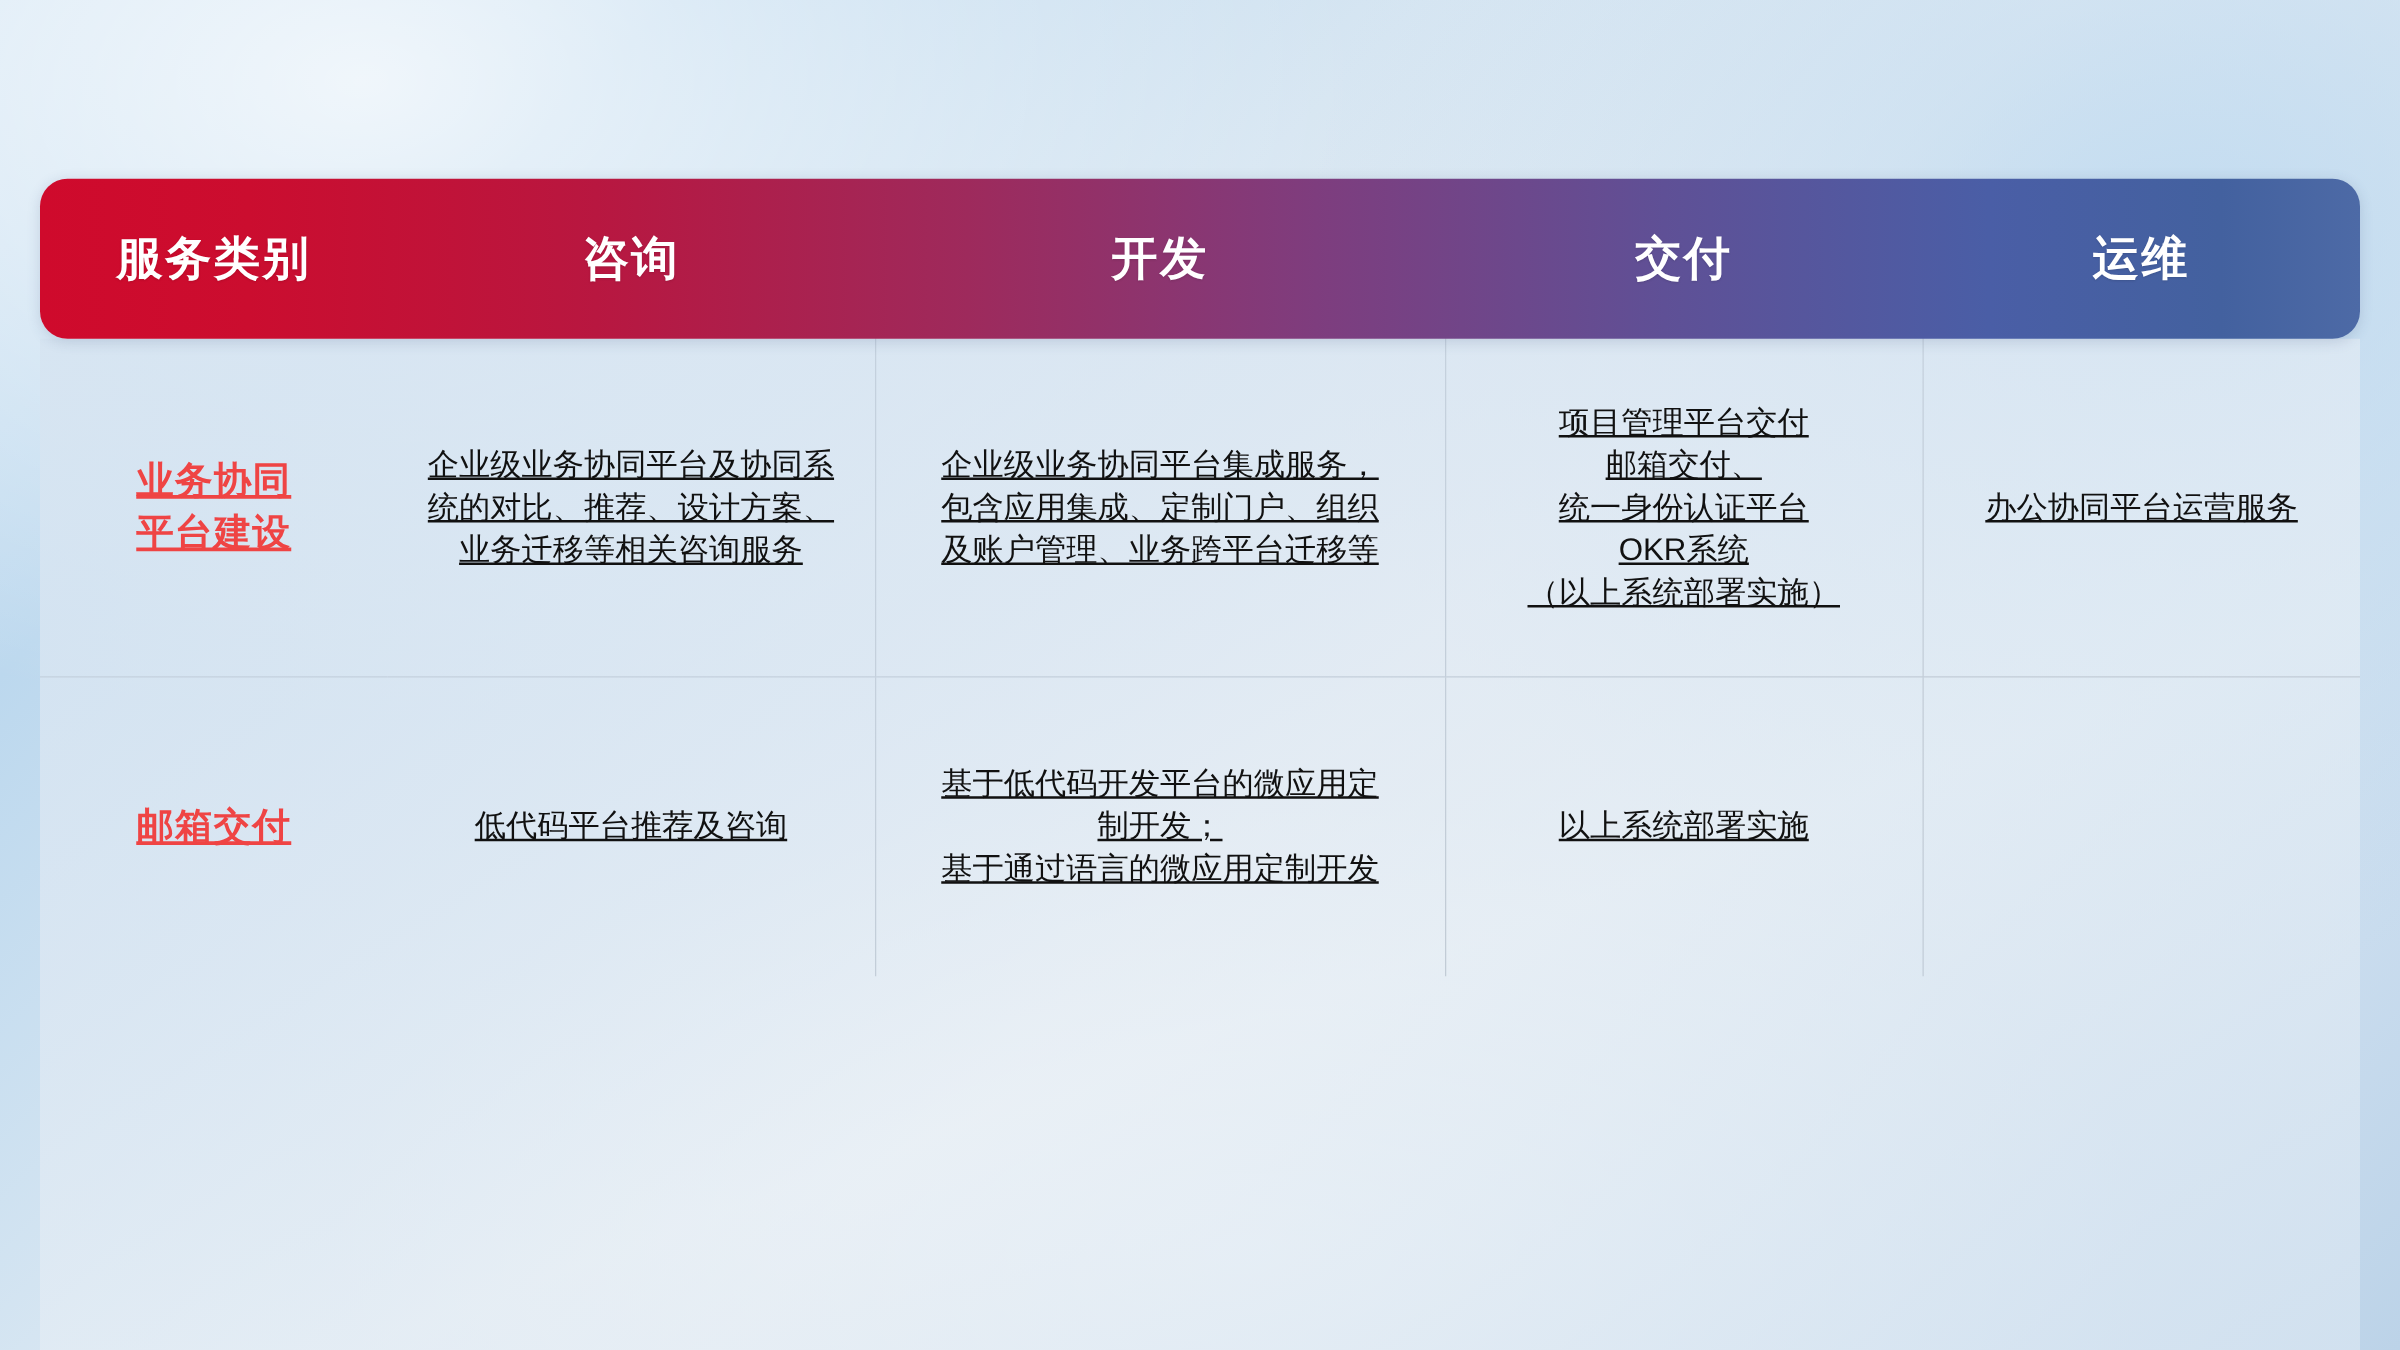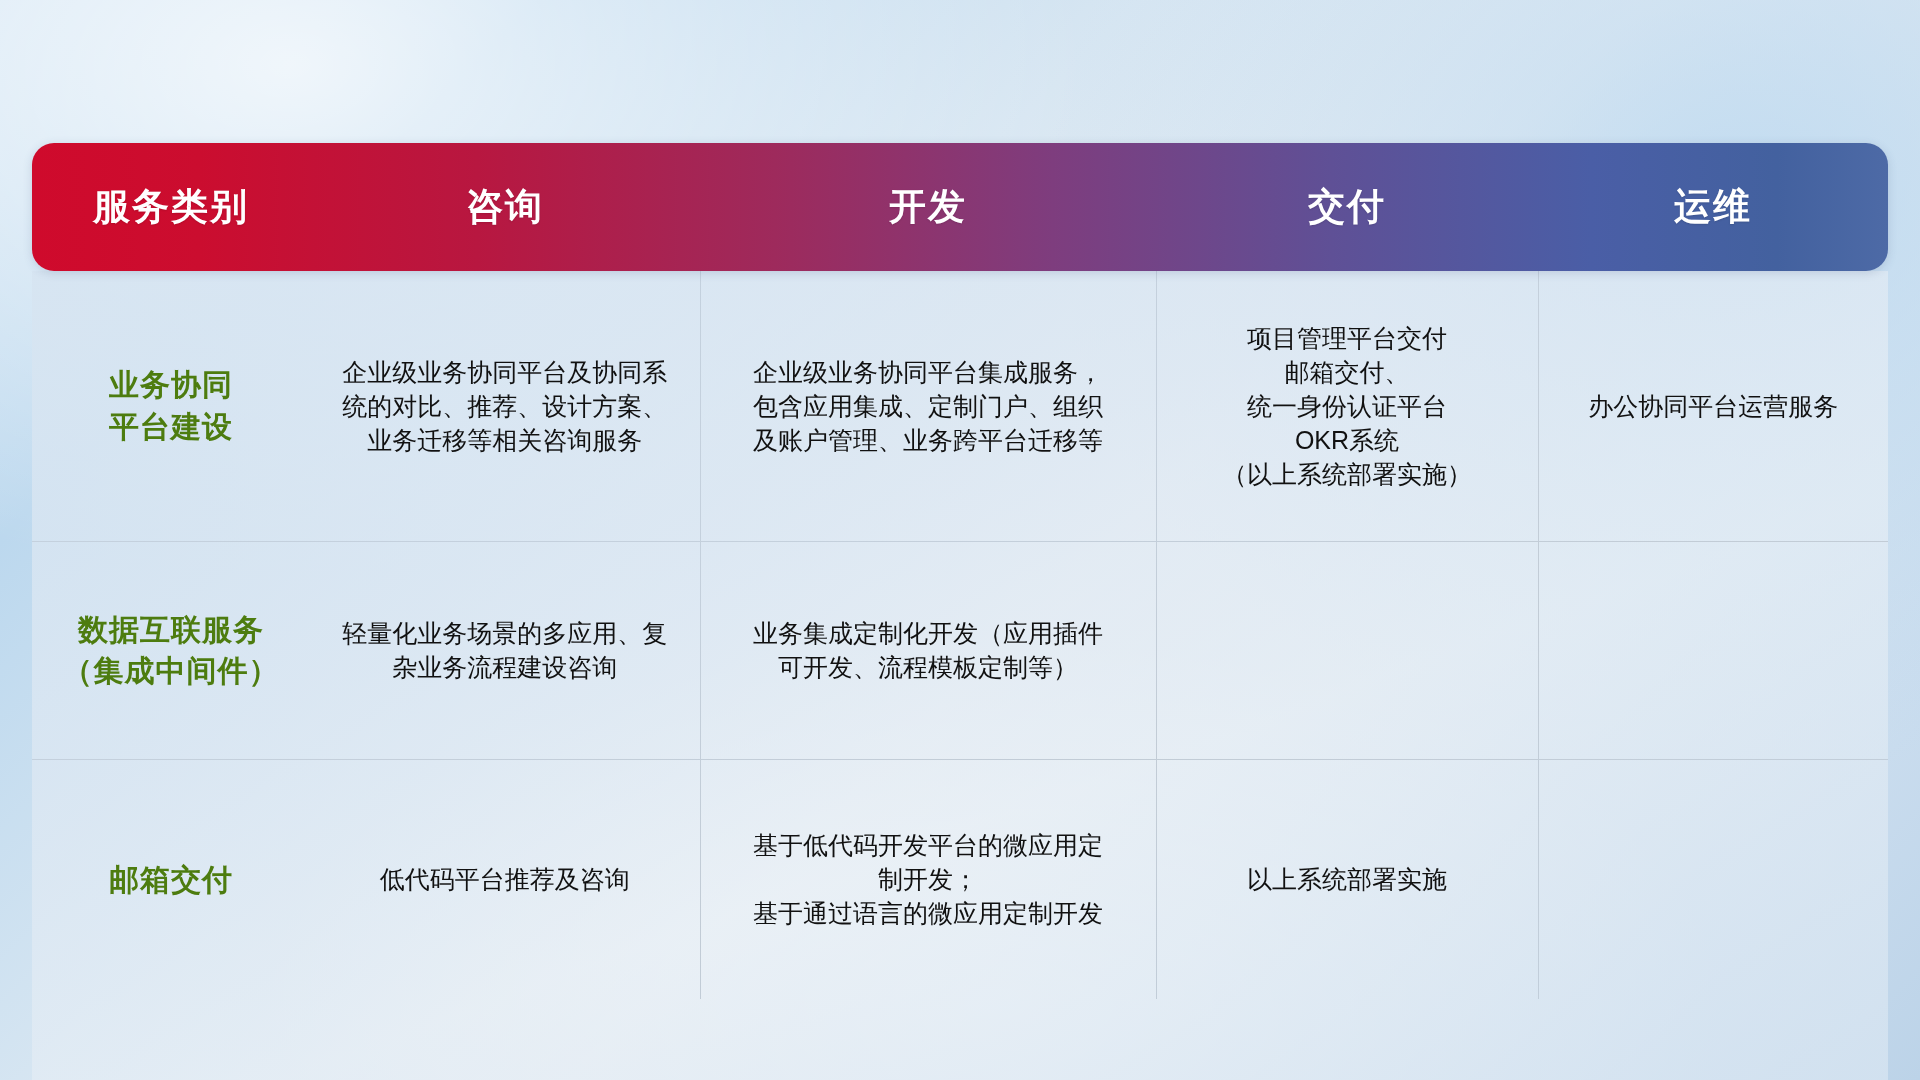--- a/index.html
+++ b/index.html
@@ -104,32 +104,33 @@
     color: #111111;
     font-size: 25px;
     line-height: 1.36;
     padding: 14px 16px;
     border-bottom: 1.6px solid #6d7b8c;
   }
   tr.data-row:last-child .tbody-cell {
     border-bottom: none;
   }
   .col-label {
-    color: #4d7c0f;
+    color: #ef4444;
     font-weight: bold;
     font-size: 30px;
     line-height: 1.38;
     letter-spacing: 1px;
   }
   .vline {
     border-right: 1.6px solid #6d7b8c;
   }
   .cell-text {
     display: block;
     white-space: pre-line;
+    text-decoration: underline;
   }
 
   
   col.c0 { width: 278px; }
   col.c1 { width: 390px; }
   col.c2 { width: 456px; }
   col.c3 { width: 382px; }
   col.c4 { width: 350px; }
 
   .row-1 { height: 270px; }
@@ -186,40 +187,20 @@
 邮箱交付、
 统一身份认证平台
 OKR系统
 （以上系统部署实施）</span>
         </td>
         <td class="tbody-cell">
           <span class="cell-text">办公协同平台运营服务</span>
         </td>
       </tr>
 
-      <tr class="data-row row-2">
-        <td class="tbody-cell col-label">
-          <span class="cell-text">数据互联服务
-（集成中间件）</span>
-        </td>
-        <td class="tbody-cell vline">
-          <span class="cell-text">轻量化业务场景的多应用、复
-杂业务流程建设咨询</span>
-        </td>
-        <td class="tbody-cell vline">
-          <span class="cell-text">业务集成定制化开发（应用插件
-可开发、流程模板定制等）</span>
-        </td>
-        <td class="tbody-cell vline">
-          <span class="cell-text"></span>
-        </td>
-        <td class="tbody-cell">
-          <span class="cell-text"></span>
-        </td>
-      </tr>
 
       <tr class="data-row row-3">
         <td class="tbody-cell col-label">
           <span class="cell-text">邮箱交付</span>
         </td>
         <td class="tbody-cell vline">
           <span class="cell-text">低代码平台推荐及咨询</span>
         </td>
         <td class="tbody-cell vline">
           <span class="cell-text">基于低代码开发平台的微应用定

